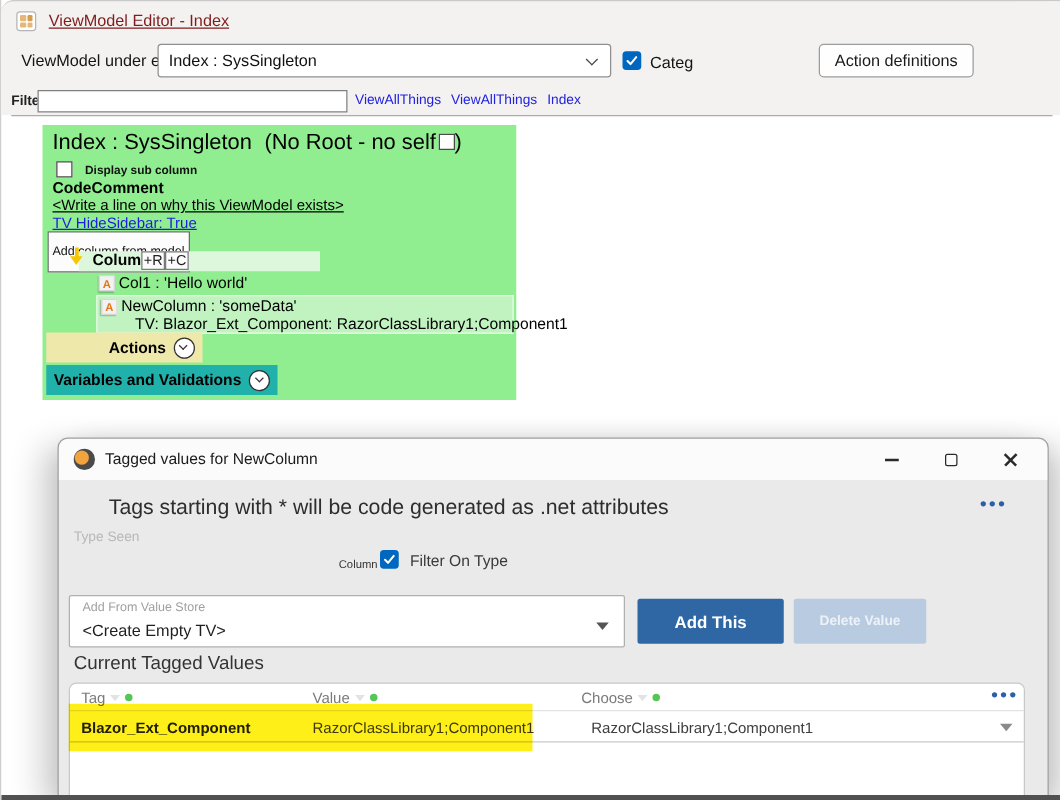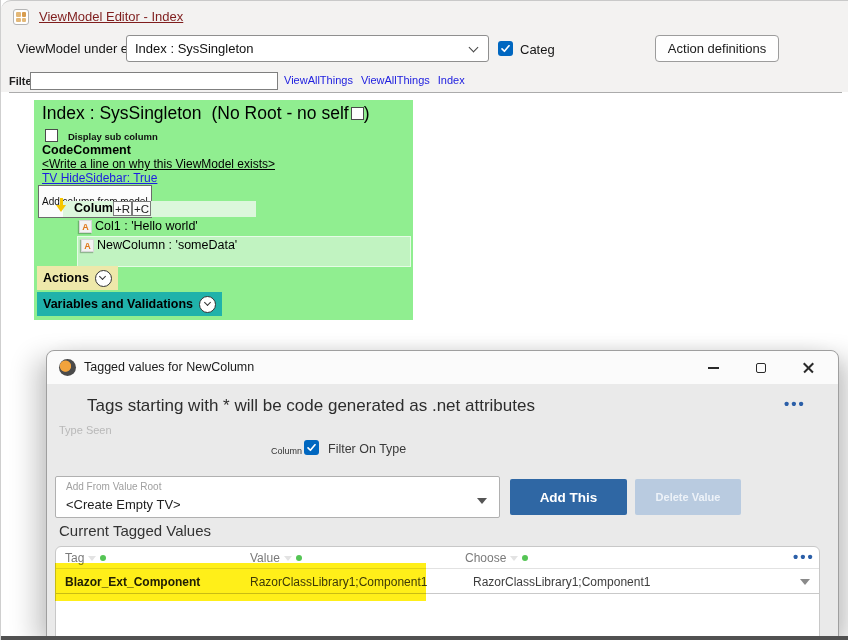--- a/index.html
+++ b/index.html
@@ -186,23 +186,24 @@
     <div class="col-label">Column</div>
     <div class="mini-btn" style="left:79px;">+R</div>
     <div class="mini-btn" style="left:98px;">+C</div>
 
     <div class="a-icon" style="left:45px; top:120px;">A</div>
     <div class="item-text" style="left:61px; top:119px;">Col1 : 'Hello world'</div>
 
     <div class="nc-box">
       <div class="a-icon" style="left:3px; top:2px;">A</div>
       <div class="item-text" style="left:19px; top:1px;">NewColumn : 'someData'</div>
-    </div>
-
-    <div class="section-bar" style="top:166px; background:#eee8aa;">
+      <div class="item-text g-blue" style="left:30px; top:15px;">TV: Blazor_Ext_Component: RazorClassLibrary1;Component1</div>
+    </div>
+
+    <div class="section-bar" style="top:166px; background:#eee8aa;padding-left:44px;">
       <span class="lbl">Actions</span>
       <span class="circle-btn" style="margin-right:6px;">
           <span class="c"></span>
         </span>
     </div>
     <div class="section-bar" style="top:192px; background:#20b2aa;">
       <span class="lbl">Variables and Validations</span>
       <span class="circle-btn" style="margin-right:6px;">
           <span class="c"></span>
         </span>
@@ -233,21 +234,21 @@
 
     <div class="col-small">Column</div>
     <div class="cb-blue" style="left:257px; top:89px;">
       <svg viewBox="0 0 12 12">
           <path d="M2.2 6.4l2.6 2.6 5-6" stroke="#fff" stroke-width="1.8" fill="none" stroke-linecap="round" stroke-linejoin="round"></path>
         </svg>
     </div>
     <div class="fot-label">Filter On Type</div>
 
     <div class="store-combo">
-      <div class="store-label">Add From Value Root</div>
+      <div class="store-label">Add From Value Store</div>
       <div class="store-value">&lt;Create Empty TV&gt;</div>
       <span class="tri-dn" style="right:12px; bottom:13px;"></span>
     </div>
     <div class="btn-primary">Add This</div>
     <div class="btn-disabled">Delete Value</div>
 
     <div class="ctv-label">Current Tagged Values</div>
 
     <div class="tv-table">
       <div class="thead">

